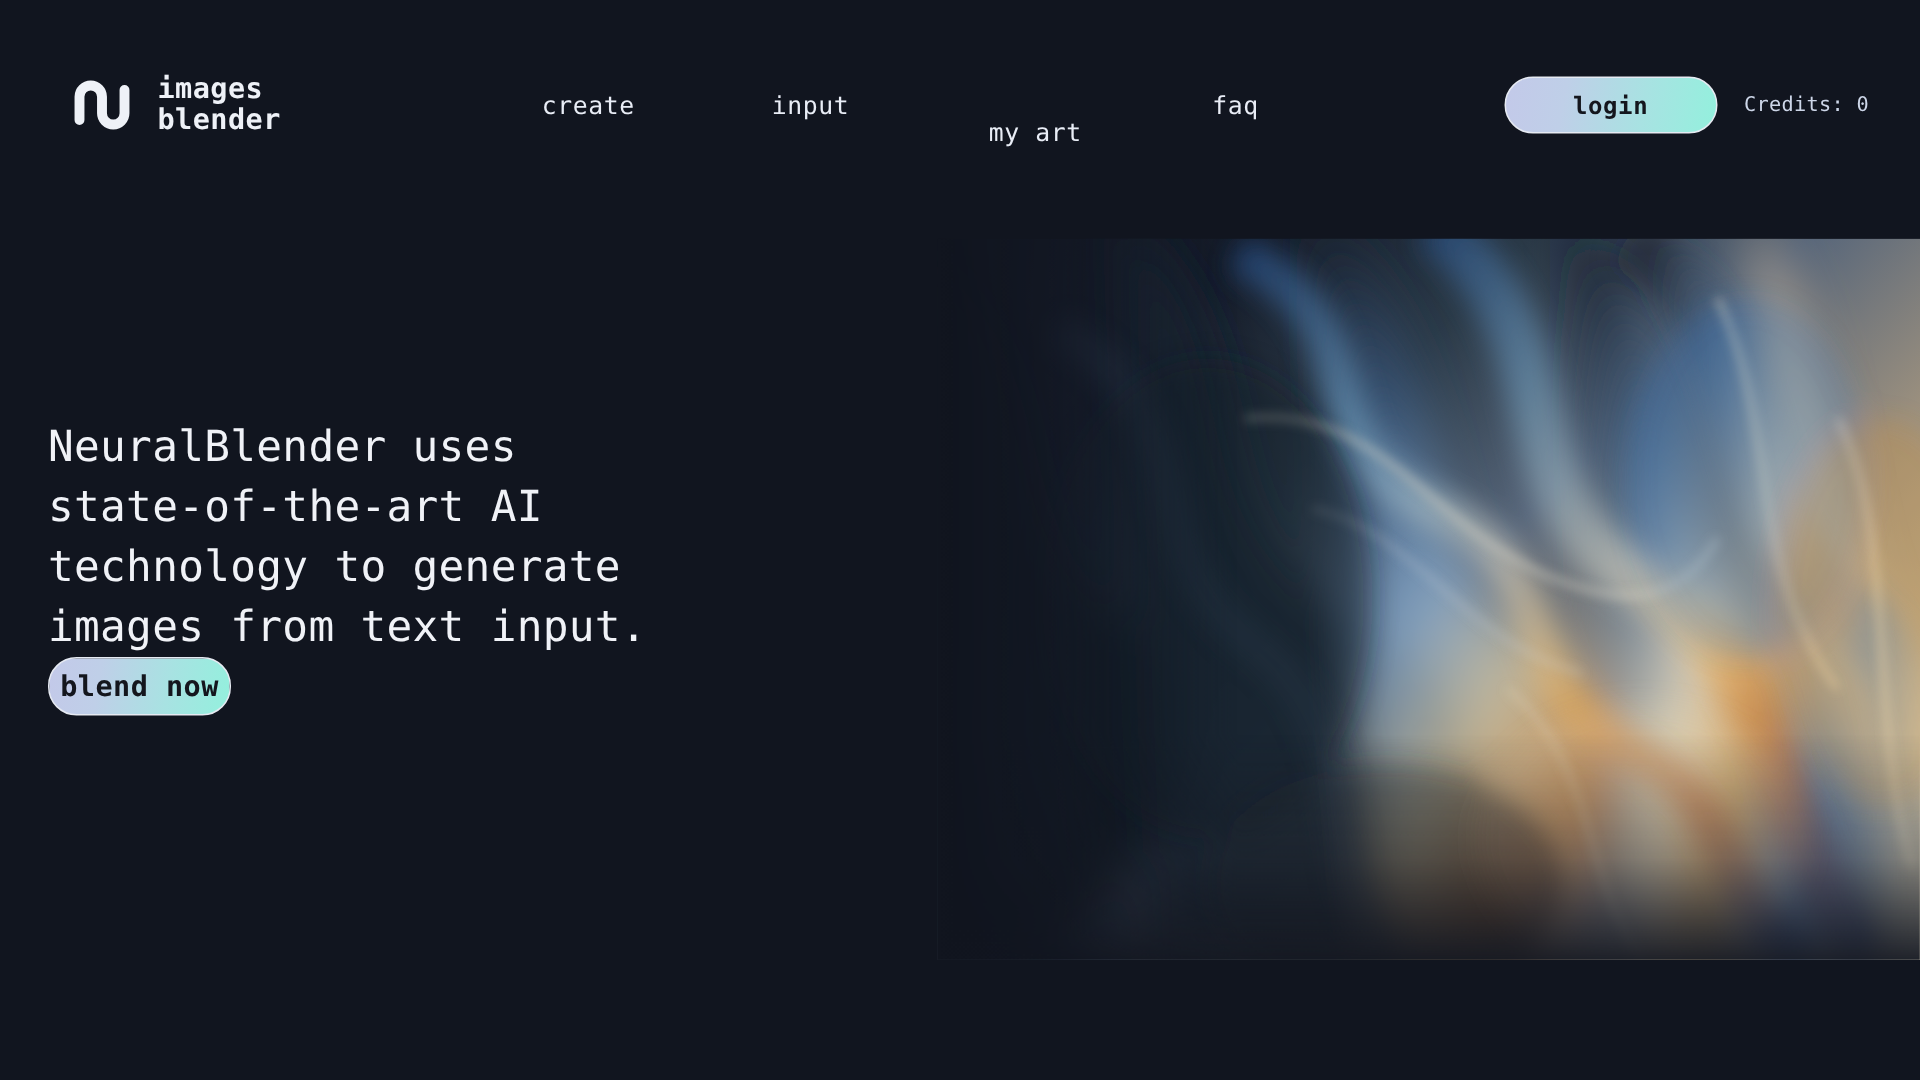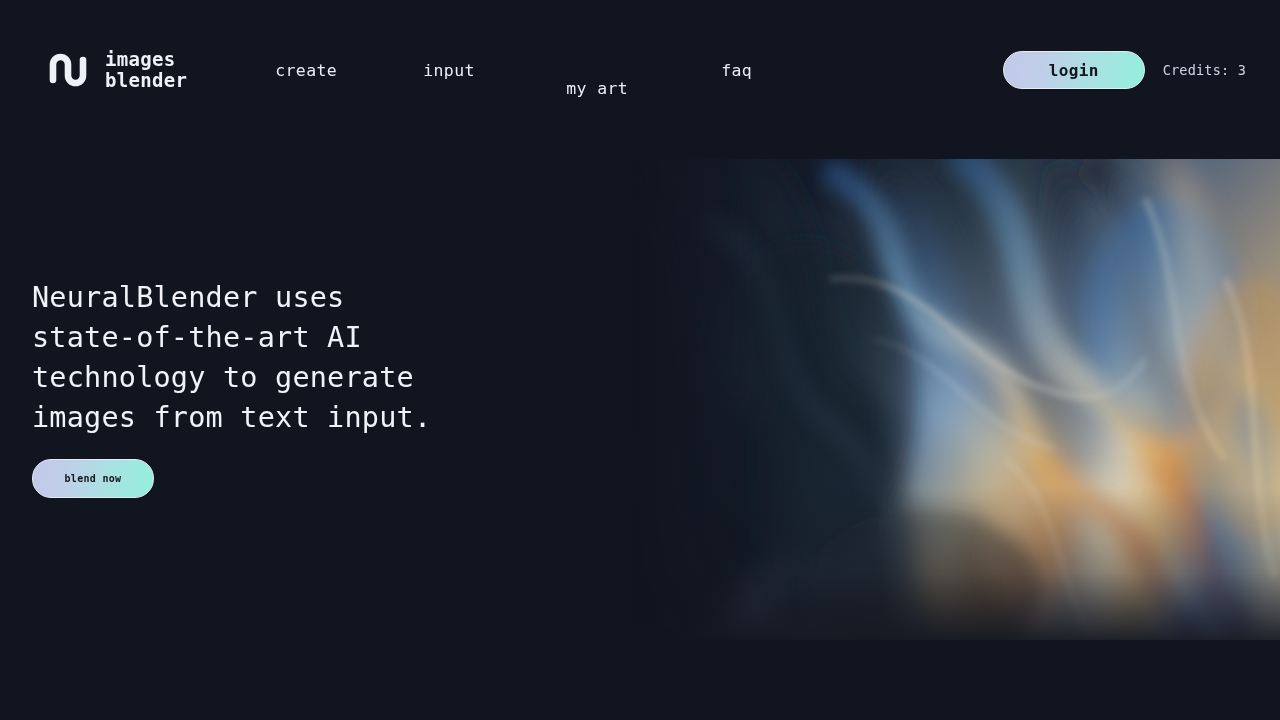--- a/index.html
+++ b/index.html
@@ -64,21 +64,21 @@
     font-size: 16.5px;
     font-weight: 400;
     color: #e9edf6;
     letter-spacing: 0.4px;
     text-decoration: none;
     cursor: pointer;
     white-space: nowrap;
     padding: 6px 0;
     display: inline-block;
   }
-  .nav-item { display: flex; justify-content: flex-start; }
+  .nav-item { display: flex; justify-content: flex-end; }
   .nav-item-create  { width: 148px; }
   .nav-item-queue   { width: 143px; }
   .nav-item-myart   { width: 155px; margin-top: 36px; }
   .nav-item-credits { width: 140px; }
   .nav-item-faq     { width: 118px; }
 
   .header-right {
     margin-left: auto;
     display: flex;
     align-items: center;
@@ -137,24 +137,23 @@
     font-size: 28.5px;
     font-weight: 400;
     line-height: 40px;
     color: #f0f2f7;
     letter-spacing: 0.2px;
     white-space: pre-line;
     margin: 0;
   }
 
   .blend-button {
-    margin-top: 21px;
     width: 122px;
     height: 39px;
-    font-size: 10px;
+    font-size: 19px;
     letter-spacing: 0.3px;
   }
 </style>
 </head>
 <body>
 
 <header class="site-header">
 
   <a class="brand">
     <span class="brand-mark">
@@ -176,21 +175,21 @@
     <span class="nav-item nav-item-myart">
       <a class="nav-link">my art</a>
     </span>
     <span class="nav-item nav-item-faq">
       <a class="nav-link">faq</a>
     </span>
   </nav>
 
   <div class="header-right">
     <button class="btn-gradient login-button">login</button>
-    <span class="credits-label">Credits: 3</span>
+    <span class="credits-label">Credits: 0</span>
   </div>
 
 </header>
 
 <div class="hero-visual">
   <svg viewBox="0 0 655 481" preserveAspectRatio="none" xmlns="http://www.w3.org/2000/svg">
     <defs>
       <linearGradient id="base" x1="0" y1="0.1" x2="1" y2="0.85">
         <stop offset="0" stop-color="#11151f"></stop>
         <stop offset="0.16" stop-color="#161d2b"></stop>

